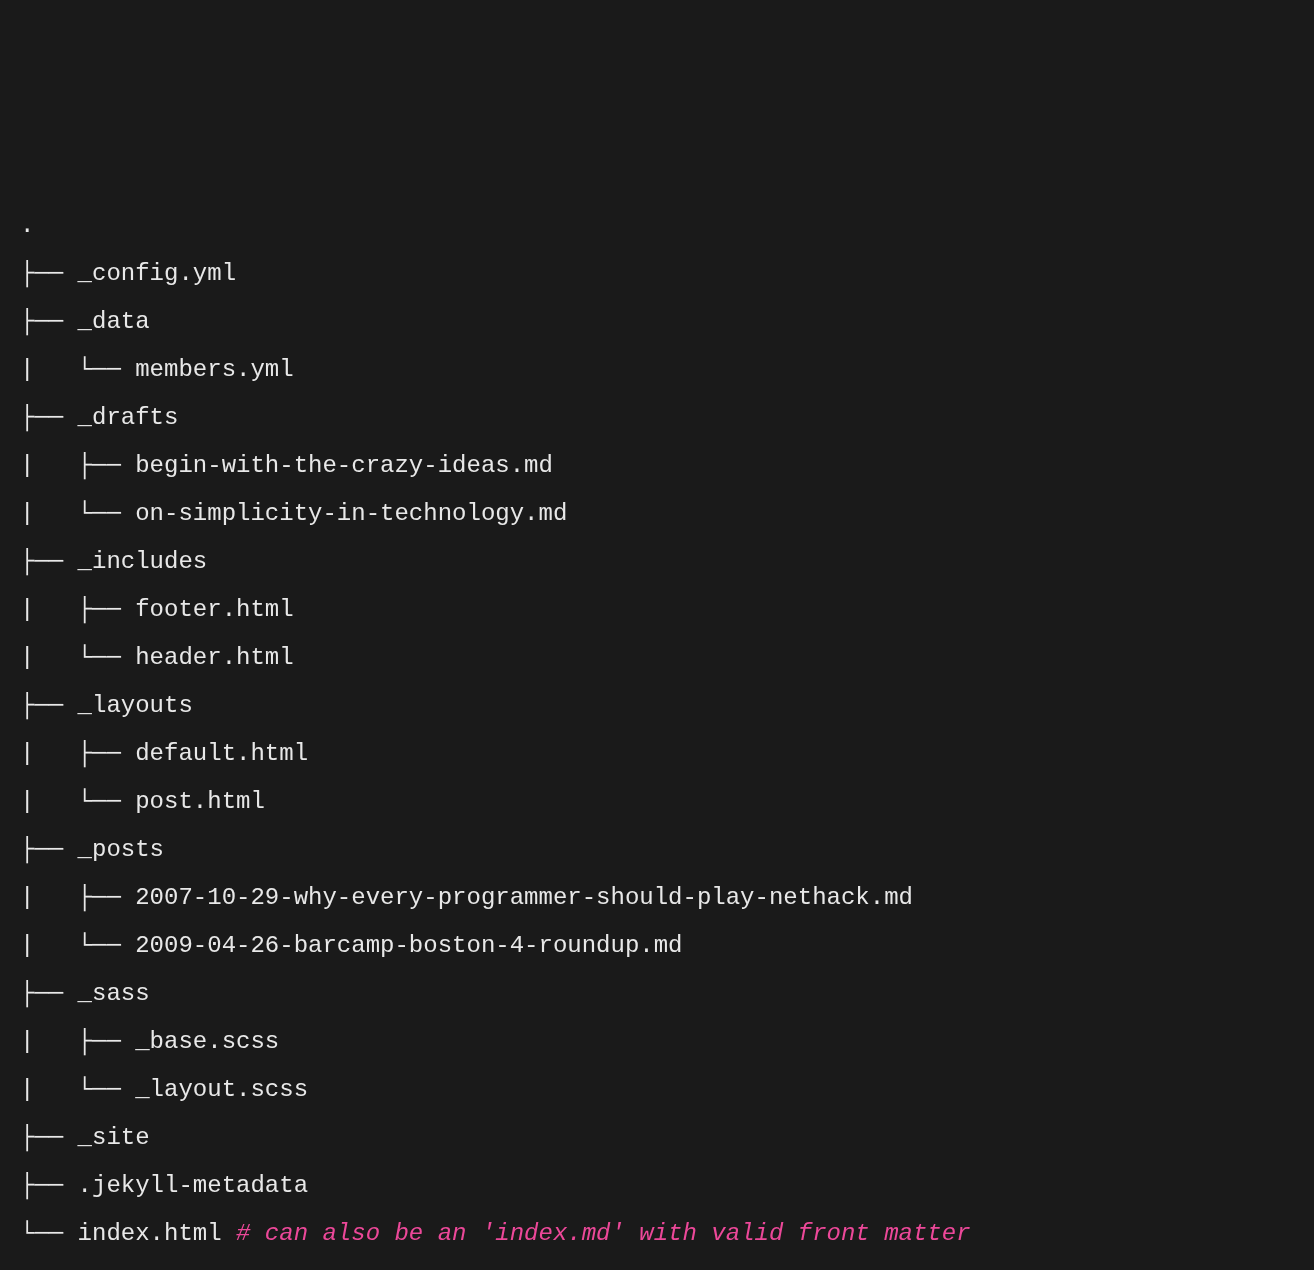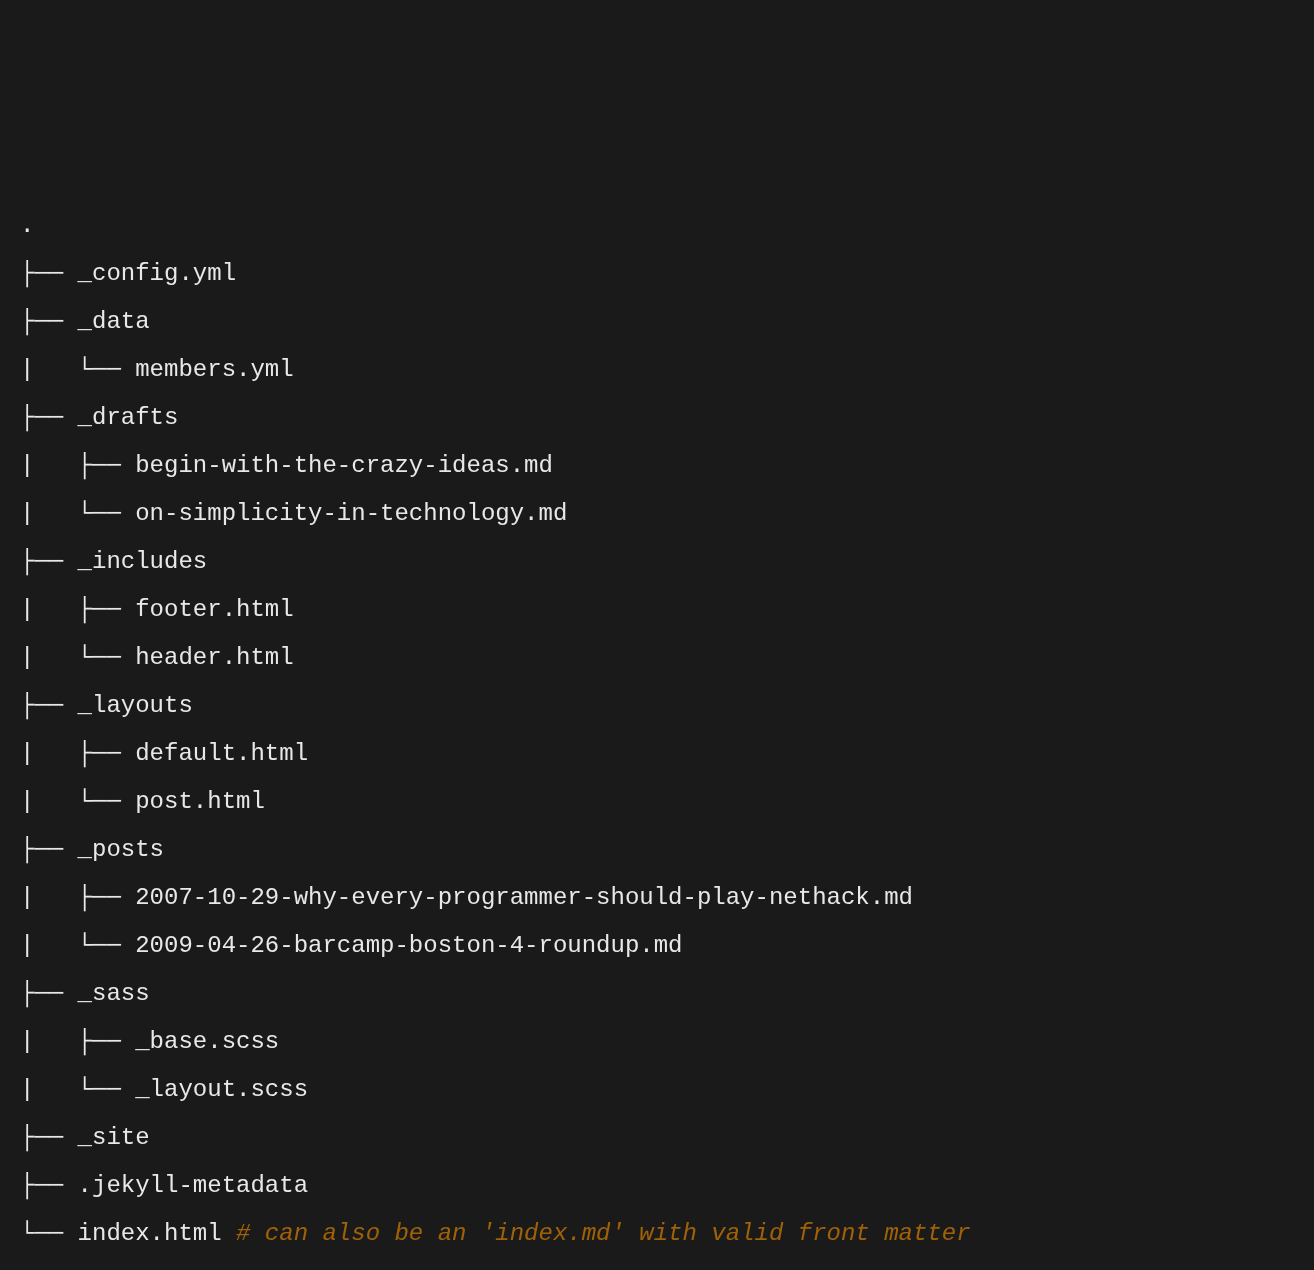--- a/index.html
+++ b/index.html
@@ -15,21 +15,21 @@
       line-height: 2.0;
       padding: 10px 20px;
       width: 1314px;
       min-height: 1270px;
       white-space: pre;
     }
     .tree-line {
       display: block;
     }
     .comment {
-      color: #a16207;
+      color: #ec4899;
       font-style: italic;
     }
   </style>
 </head>
 <body>
 
 
 
 <div><span class="tree-line">.</span><span class="tree-line"><span>├── </span><span>_config.yml</span><span class="comment"></span></span><span class="tree-line"><span>├── </span><span>_data</span><span class="comment"></span></span><span class="tree-line"><span>|   └── </span><span>members.yml</span><span class="comment"></span></span><span class="tree-line"><span>├── </span><span>_drafts</span><span class="comment"></span></span><span class="tree-line"><span>|   ├── </span><span>begin-with-the-crazy-ideas.md</span><span class="comment"></span></span><span class="tree-line"><span>|   └── </span><span>on-simplicity-in-technology.md</span><span class="comment"></span></span><span class="tree-line"><span>├── </span><span>_includes</span><span class="comment"></span></span><span class="tree-line"><span>|   ├── </span><span>footer.html</span><span class="comment"></span></span><span class="tree-line"><span>|   └── </span><span>header.html</span><span class="comment"></span></span><span class="tree-line"><span>├── </span><span>_layouts</span><span class="comment"></span></span><span class="tree-line"><span>|   ├── </span><span>default.html</span><span class="comment"></span></span><span class="tree-line"><span>|   └── </span><span>post.html</span><span class="comment"></span></span><span class="tree-line"><span>├── </span><span>_posts</span><span class="comment"></span></span><span class="tree-line"><span>|   ├── </span><span>2007-10-29-why-every-programmer-should-play-nethack.md</span><span class="comment"></span></span><span class="tree-line"><span>|   └── </span><span>2009-04-26-barcamp-boston-4-roundup.md</span><span class="comment"></span></span><span class="tree-line"><span>├── </span><span>_sass</span><span class="comment"></span></span><span class="tree-line"><span>|   ├── </span><span>_base.scss</span><span class="comment"></span></span><span class="tree-line"><span>|   └── </span><span>_layout.scss</span><span class="comment"></span></span><span class="tree-line"><span>├── </span><span>_site</span><span class="comment"></span></span><span class="tree-line"><span>├── </span><span>.jekyll-metadata</span><span class="comment"></span></span><span class="tree-line"><span>└── </span><span>index.html</span><span class="comment"> # can also be an 'index.md' with valid front matter</span></span></div>
 

